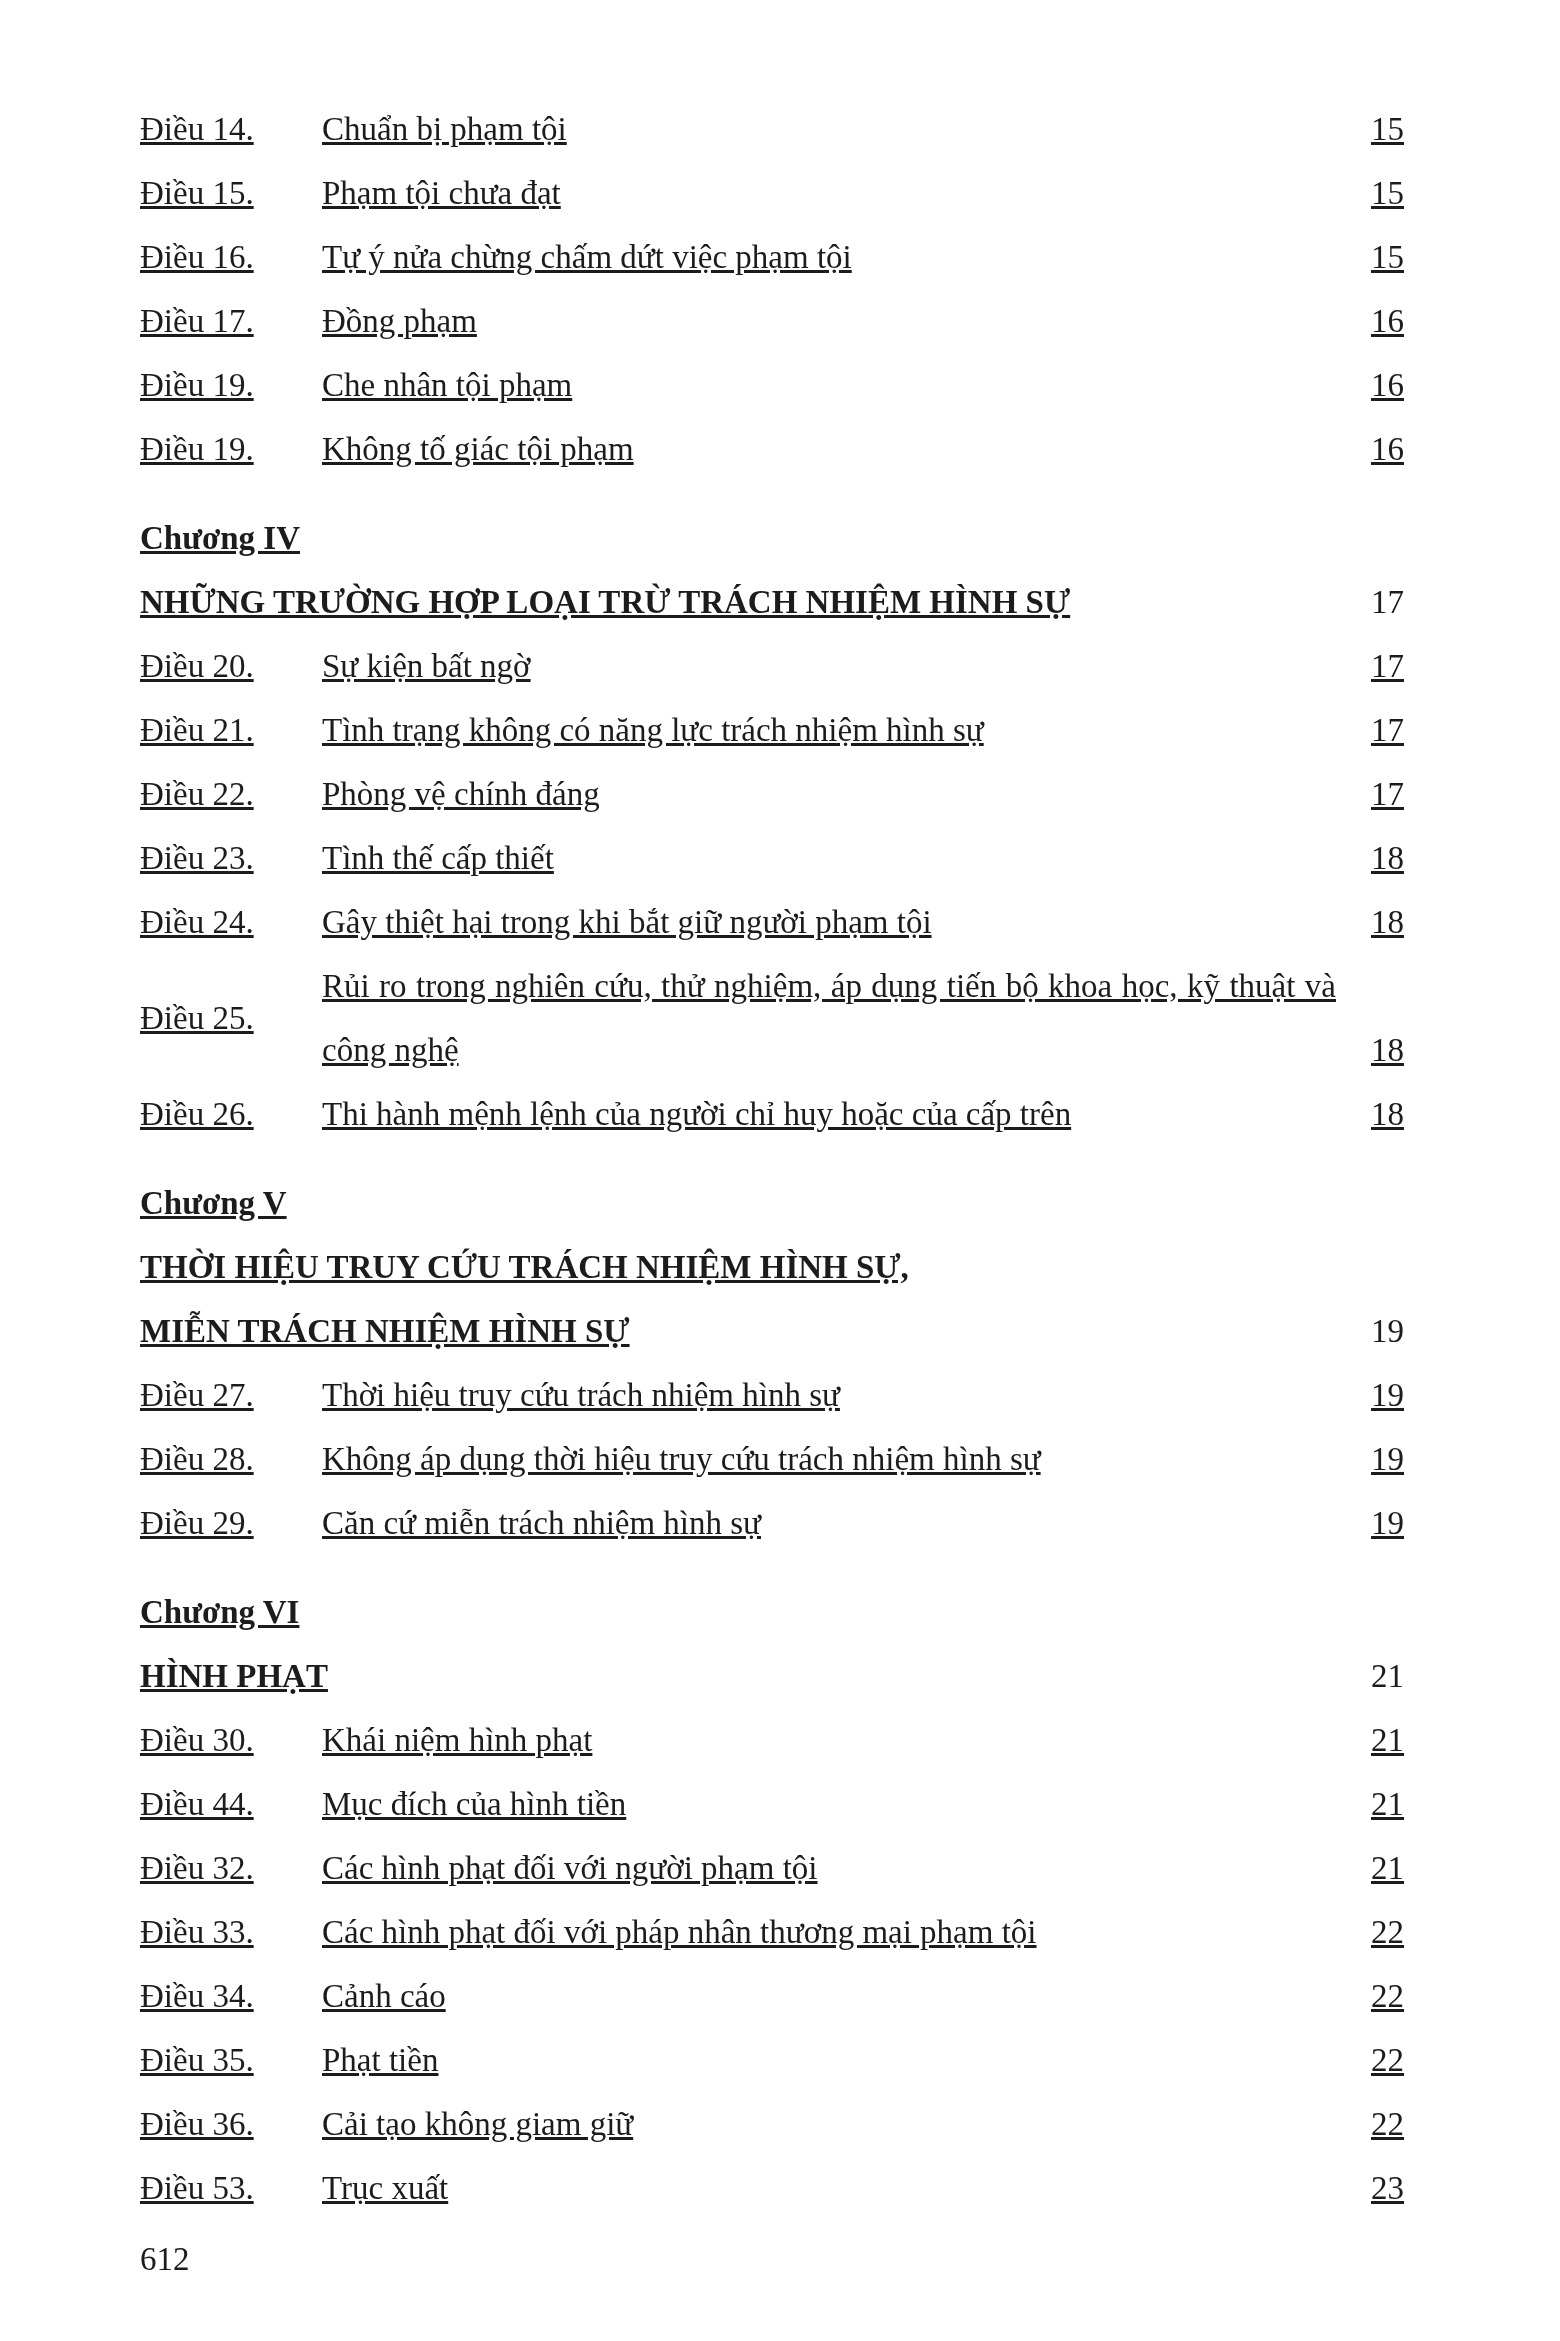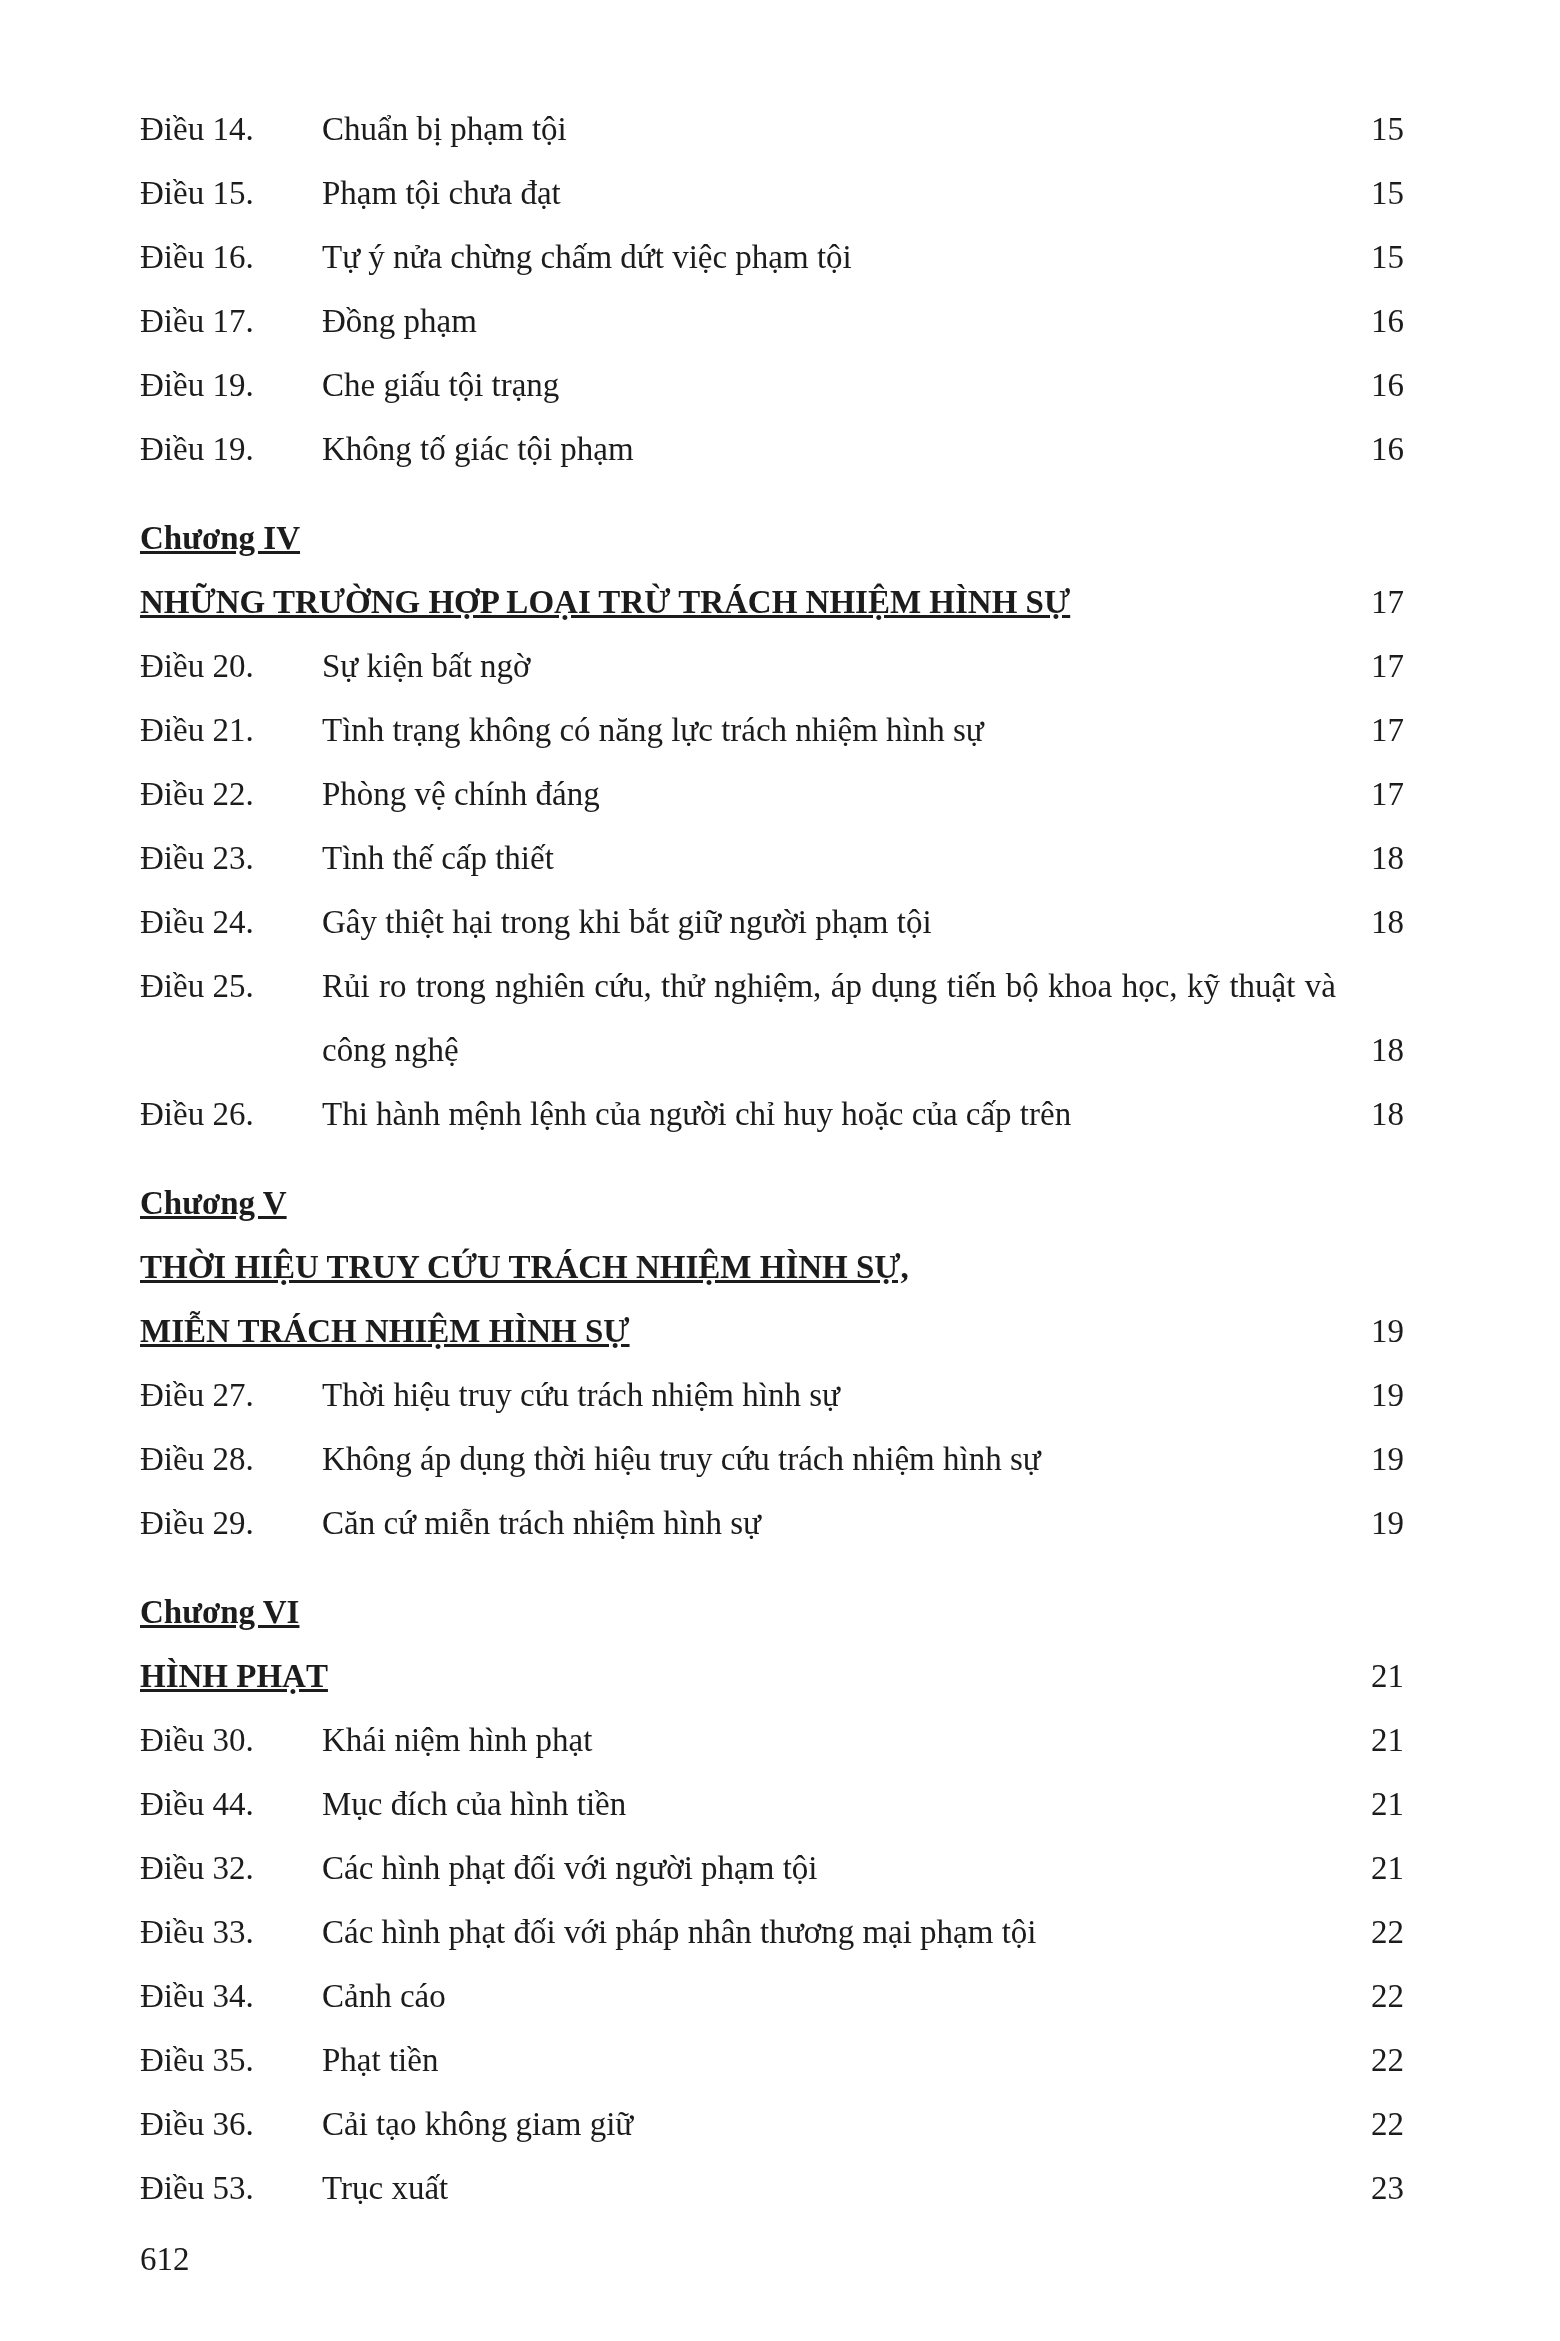--- a/index.html
+++ b/index.html
@@ -14,22 +14,23 @@
     font-family: "Liberation Serif", "DejaVu Serif", serif;
     font-size: 33px;
     padding: 97px 157px 33px 140px;
     overflow: hidden;
   }
 
   .toc { display: block; }
 
   .entry {
     display: flex;
-    align-items: flex-start;
-    line-height: 64px;
+    align-items: center;
+    line-height: 64px;
+    text-decoration: underline;
   }
   .entry-label {
     flex: none;
     width: 182px;
   }
   .entry-title {
     flex: 1 1 auto;
     text-align: justify;
     padding-right: 35px;
   }
@@ -83,21 +84,21 @@
         <span class="entry-title">Tự ý nửa chừng chấm dứt việc phạm tội</span>
         <span class="entry-page">15</span>
       </div>
       <div class="entry">
         <span class="entry-label">Điều 17.</span>
         <span class="entry-title">Đồng phạm</span>
         <span class="entry-page">16</span>
       </div>
       <div class="entry">
         <span class="entry-label">Điều 19.</span>
-        <span class="entry-title">Che giấu tội trạng</span>
+        <span class="entry-title">Che nhân tội phạm</span>
         <span class="entry-page">16</span>
       </div>
       <div class="entry">
         <span class="entry-label">Điều 19.</span>
         <span class="entry-title">Không tố giác tội phạm</span>
         <span class="entry-page">16</span>
       </div>
       <div class="chapter">
         <div class="chapter-heading">Chương IV</div>
         <div class="chapter-title-line">NHỮNG TRƯỜNG HỢP LOẠI TRỪ TRÁCH NHIỆM HÌNH SỰ</div>

